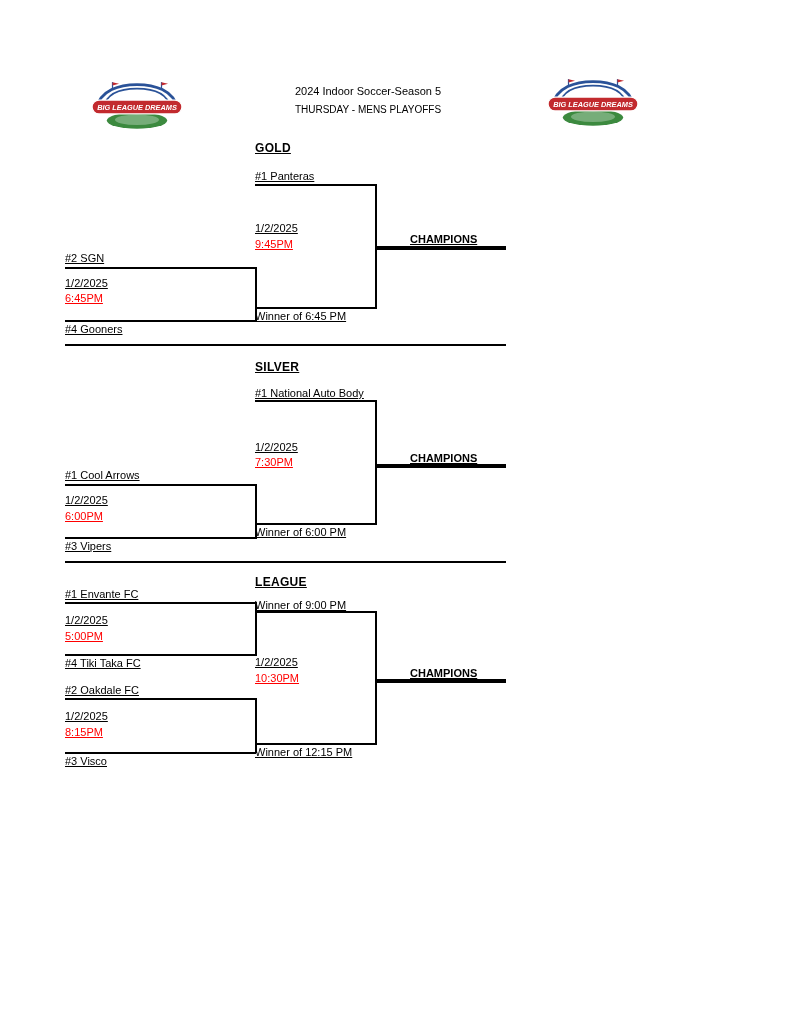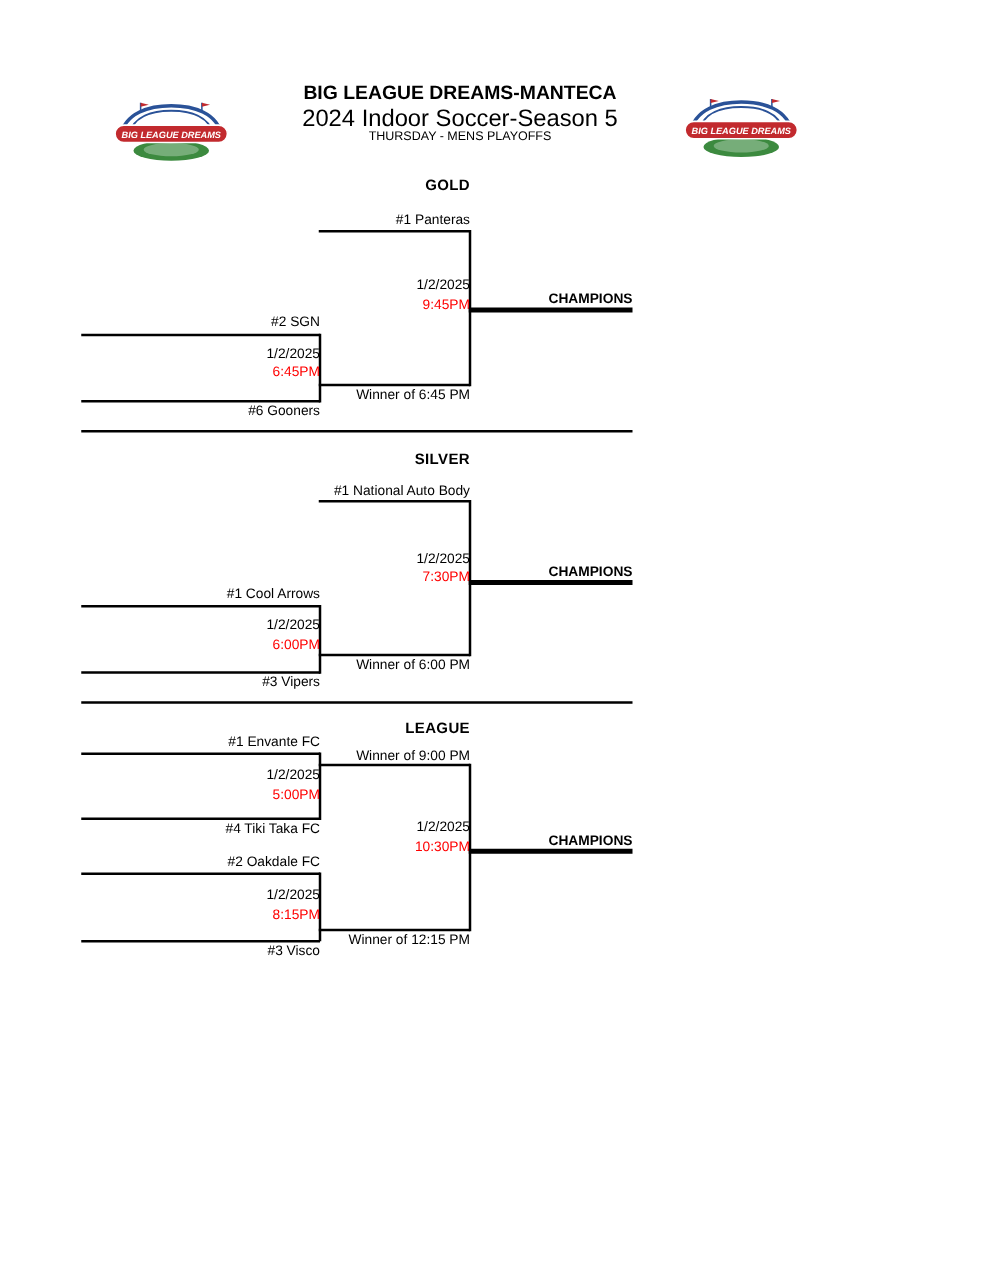--- a/index.html
+++ b/index.html
@@ -10,38 +10,39 @@
     margin:0 auto;
     background:#fff;
     font-family:"Liberation Sans", sans-serif;
     color:#000;
     overflow:hidden;
   }
   .t {
     position:absolute;
     font-size:11px;
     line-height:12px;
-    text-align:right;
+    text-align:left;
     white-space:nowrap;
+    text-decoration:underline;
   }
   .bold { font-weight:bold; }
   .time { color:var(--time,#ff0000); }
   .section-title { font-weight:bold; font-size:12px; letter-spacing:.3px; }
   
   .c160 { left:65px;  width:191px; }   
   .c315 { left:255px; width:121px; }   
   .c440 { left:375px; width:131px;padding-left:35px; }   
   
   .hl { position:absolute; height:2px; background:var(--line,#000); }
   .vl { position:absolute; width:2px;  background:var(--line,#000); }
   .champ { height:4px; }
   .divider { left:65px; width:441px; height:2px; }
   
   .hdr-title    { position:absolute; left:168px; width:400px; top:66px;  text-align:center; font-size:15.5px; font-weight:bold; }
-  .hdr-subtitle { position:absolute; left:168px; width:400px; top:85px;  text-align:center; font-size:19px; }
+  .hdr-subtitle { position:absolute; left:168px; width:400px; top:85px;  text-align:center; font-size:11px; }
   .hdr-event    { position:absolute; left:168px; width:400px; top:104px; text-align:center; font-size:10px; }
   .logo { position:absolute; width:98px; height:56px; }
   .logo-left  { left:88px;  top:77px; }
   .logo-right { left:544px; top:74px; }
 </style>
 </head>
 <body>
 
 <div class="page">
 
@@ -64,21 +65,20 @@
     <line x1="90" y1="12" x2="90" y2="4" stroke="#2a5298" stroke-width="1.5"></line>
     <path d="M90,4 L98,6 L90,8 Z" fill="#c22a2e"></path>
     <path d="M10,38 C14,13 40,7 60,7 C80,7 106,13 110,38" fill="none" style="stroke:var(--logo_blue,#2a5298)" stroke-width="3.5"></path>
     <path d="M19,35 C23,17 42,12 60,12 C78,12 97,17 101,35" fill="none" style="stroke:var(--logo_blue,#2a5298)" stroke-width="2"></path>
     <ellipse cx="60" cy="51" rx="37" ry="10" style="fill:var(--logo_green,#3c8a3f)"></ellipse>
     <ellipse cx="60" cy="50" rx="27" ry="6.5" fill="#ffffff" opacity="0.3"></ellipse>
     <rect x="5" y="26" width="110" height="17" rx="8.5" style="fill:var(--logo_red,#c22a2e)" stroke="#ffffff" stroke-width="1.5"></rect>
     <text x="60" y="38.5" text-anchor="middle" font-size="9" font-weight="bold" font-style="italic" fill="#ffffff" font-family="Liberation Sans, sans-serif">BIG LEAGUE DREAMS</text>
   </svg>
 
-  <div class="hdr-title">BIG LEAGUE DREAMS-MANTECA</div>
   <div class="hdr-subtitle">2024 Indoor Soccer-Season 5</div>
   <div class="hdr-event">THURSDAY - MENS PLAYOFFS</div>
 
   <section>
     <div class="t c315 section-title" style="top:142px">GOLD</div>
 
     <div class="t c315" style="top:170px">#1 Panteras</div>
     <div class="hl" style="left:255px;top:184px;width:121px"></div>
     <div class="vl" style="left:375px;top:184px;height:125px"></div>
 
@@ -90,21 +90,21 @@
 
     <div class="t c160" style="top:252px">#2 SGN</div>
     <div class="hl" style="left:65px;top:267px;width:191px"></div>
     <div class="vl" style="left:255px;top:267px;height:55px"></div>
     <div class="t c160" style="top:277px">1/2/2025</div>
     <div class="t c160 time" style="top:292px">6:45PM</div>
 
     <div class="hl" style="left:255px;top:307px;width:121px"></div>
     <div class="t c315" style="top:310px">Winner of 6:45 PM</div>
     <div class="hl" style="left:65px;top:320px;width:191px"></div>
-    <div class="t c160" style="top:323px">#6 Gooners</div>
+    <div class="t c160" style="top:323px">#4 Gooners</div>
 
     <div class="hl divider" style="top:344px"></div>
   </section>
 
   <section>
     <div class="t c315 section-title" style="top:361px">SILVER</div>
 
     <div class="t c315" style="top:387px">#1 National Auto Body</div>
     <div class="hl" style="left:255px;top:400px;width:121px"></div>
     <div class="vl" style="left:375px;top:400px;height:125px"></div>

